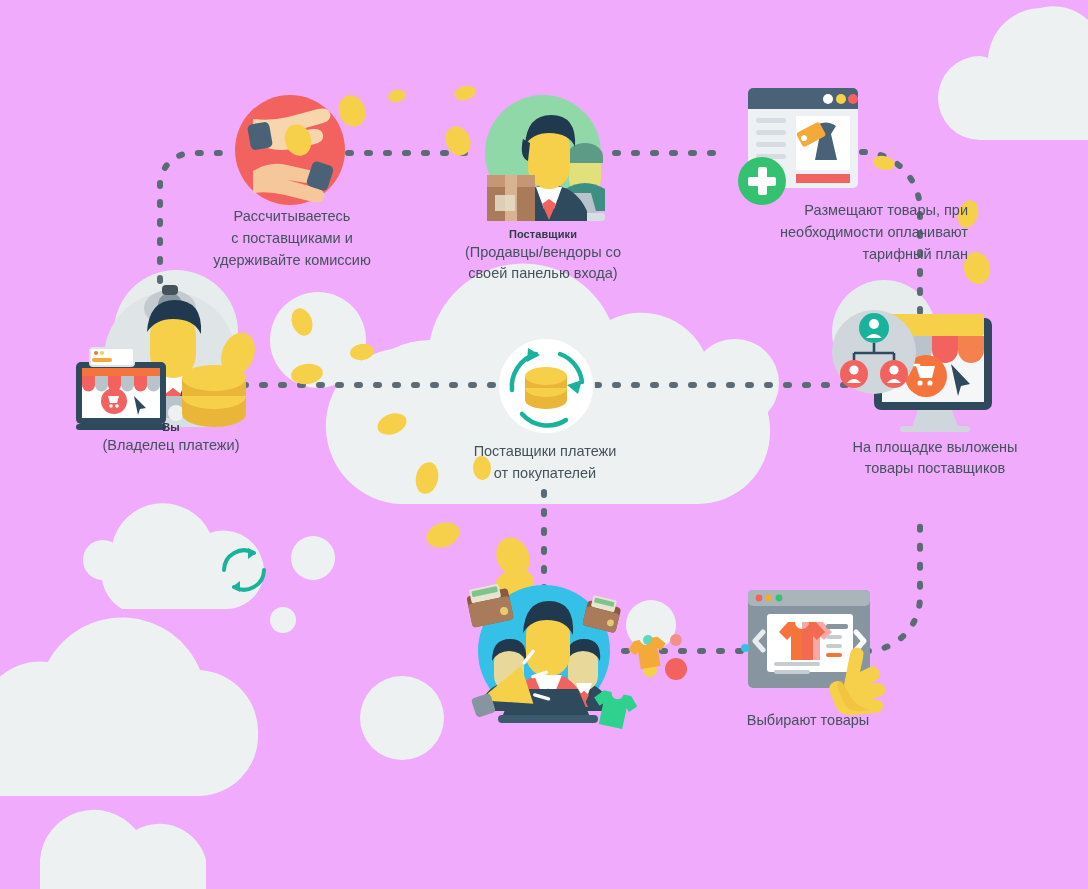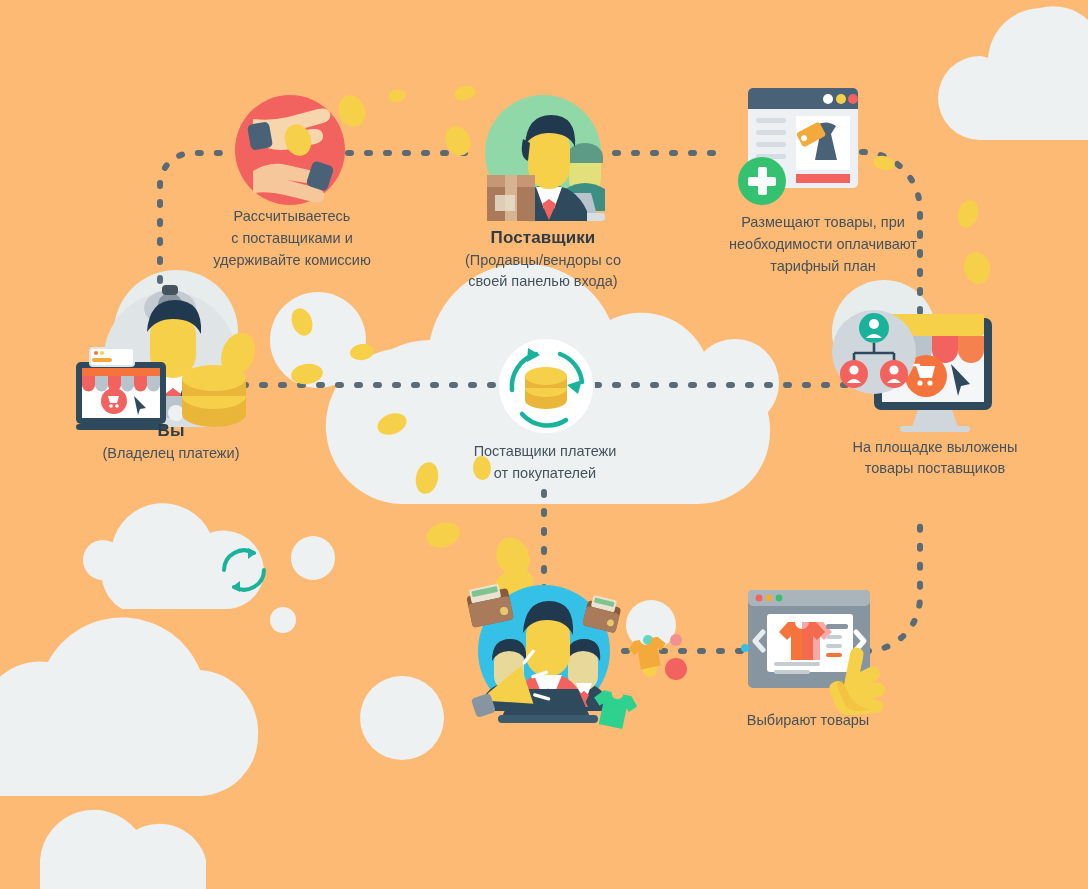--- a/index.html
+++ b/index.html
@@ -1,26 +1,26 @@
 <!DOCTYPE html>
 <html><head>
 <meta charset="utf-8">
 <style>
   html,body{margin:0;padding:0;background:#ffffff;}
   body{width:1088px;height:889px;font-family:"Liberation Sans",sans-serif;color:#3d4852;}
-  #stage{position:relative;width:1088px;height:889px;overflow:hidden;background:#fdba74;}
+  #stage{position:relative;width:1088px;height:889px;overflow:hidden;background:#f0abfc;}
   .layer{position:absolute;left:0;top:0;width:1088px;height:889px;}
   #bg{z-index:1;}
   #lines{z-index:2;}
   #art{z-index:3;}
   #labels{z-index:4;}
 
   .node{position:absolute;text-align:center;}
   .node .title{
-    font-size:17px;font-weight:bold;color:#2f3b45;letter-spacing:.1px;
+    font-size:11px;font-weight:bold;color:#2f3b45;letter-spacing:.1px;
     line-height:1.35;white-space:nowrap;
   }
   .node .sub{
     font-size:14.5px;font-weight:normal;color:#44525c;line-height:1.45;
     white-space:pre-line;
   }
   .node .plain{
     font-size:14.5px;font-weight:normal;color:#44525c;line-height:1.5;
     white-space:pre-line;
   }
@@ -403,21 +403,21 @@
 с поставщиками и
 удерживайте комиссию</div>
     </div>
 
     <div class="node" style="left:418px;top:227px;width:250px;">
       <div class="title">Поставщики</div>
       <div class="sub">(Продавцы/вендоры со
 своей панелью входа)</div>
     </div>
 
-    <div class="node" style="left:678px;top:212px;width:290px;">
+    <div class="node" style="left:678px;top:200px;width:290px;text-align:right;">
       <div class="plain">Размещают товары, при
 необходимости оплачивают
 тарифный план</div>
     </div>
 
     <div class="node" style="left:48px;top:420px;width:246px;">
       <div class="title">Вы</div>
       <div class="sub">(Владелец платежи)</div>
     </div>
 

